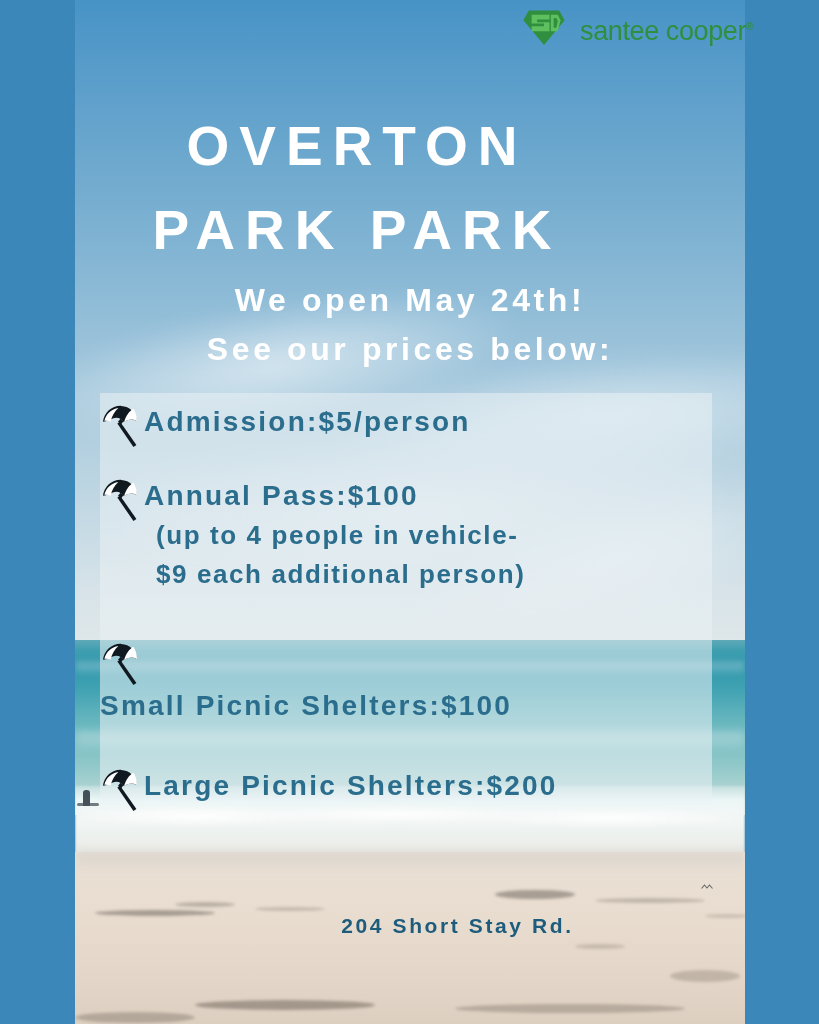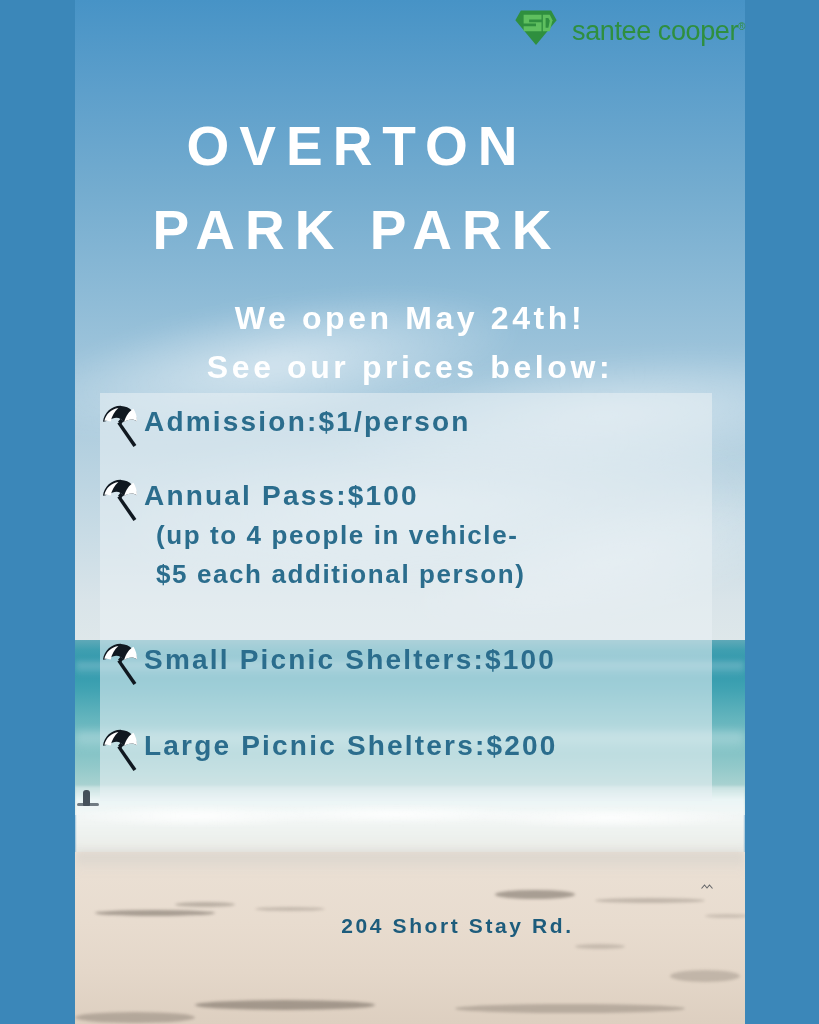--- a/index.html
+++ b/index.html
@@ -214,21 +214,21 @@
     left: 100px;
     top: 393px;
     width: 612px;
     height: 408px;
     background: rgba(233,241,245,.56);
   }
 
   
   .logo {
     position: absolute;
-    right: 74px;
+    right: 66px;
     top: 6px;
     display: flex;
     align-items: flex-end;
     gap: 14px;
     z-index: 6;
   }
   .logo-mark { width: 44px; height: 42px; display:block; }
   .logo-word {
     font-family: "Liberation Sans", sans-serif;
     font-size: 27px;
@@ -258,21 +258,21 @@
     letter-spacing: 10px;
     z-index: 5;
   }
   .headline .l1 { display: block; }
   .headline .l2 { display: block; }
 
   
   .subtitle {
     position: absolute;
     left: 75px;
-    top: 294px;
+    top: 276px;
     width: 670px;
     text-align: center;
     color: #ffffff;
     font-weight: bold;
     font-size: 32px;
     line-height: 49px;
     letter-spacing: 3.6px;
     z-index: 5;
   }
   .subtitle span { display: block; }
@@ -307,21 +307,21 @@
   }
   .price-text .main { display: block; }
   .price-note {
     display: block;
     font-size: 26px;
     line-height: 39px;
     letter-spacing: 1.6px;
     margin-left: 12px;
   }
   .row-gap-lg { margin-bottom: 46px; }
-  .row-gap-xl { margin-bottom: 40px; }
+  .row-gap-xl { margin-bottom: 40px; flex-direction: column; }
 
   
   .footer {
     position: absolute;
     left: 75px;
     top: 910px;
     width: 765px;
     text-align: center;
     color: #1d5c7c;
     font-weight: bold;
@@ -409,42 +409,42 @@
                    C10.8 18.1 8.0 19.6 3.4 20.2 Z"></path>
           <path d="M5.0 19.0 C6.6 11.6 13.2 5.4 21.0 4.4 C16.6 8.4 13.6 13.4 12.2 19.8
                    C9.8 19.0 7.4 18.8 5.0 19.0 Z" fill="#ffffff"></path>
           <path d="M27.4 20.6 C29.6 13.4 33.4 7.8 38.2 5.2 C40.8 9.0 42.2 14.2 42.4 19.6
                    C37.4 16.4 31.8 17.6 27.4 20.6 Z" fill="#ffffff"></path>
           <rect x="21.5" y="17.5" width="4.6" height="4.6" transform="rotate(38 23.8 19.8)"></rect>
           <path d="M23.0 20.0 L41.6 46.8 L38.2 49.0 L19.8 22.2 Z"></path>
         </g>
       </svg>
       <div class="price-text">
-        <span class="main">Admission:$1/person</span>
+        <span class="main">Admission:$5/person</span>
       </div>
     </div>
 
     <div class="price-row row-gap-lg">
       <svg class="umbrella" viewBox="0 0 48 50">
         <g fill="#101820">
           <path d="M3.4 20.2 C4.6 9.6 13.6 1.6 24.2 2.0 C34.0 2.4 41.6 10.0 42.4 19.6
                    C36.8 16.0 31.6 17.4 27.4 20.6 C24.4 16.0 19.4 14.2 14.6 16.4
                    C10.8 18.1 8.0 19.6 3.4 20.2 Z"></path>
           <path d="M5.0 19.0 C6.6 11.6 13.2 5.4 21.0 4.4 C16.6 8.4 13.6 13.4 12.2 19.8
                    C9.8 19.0 7.4 18.8 5.0 19.0 Z" fill="#ffffff"></path>
           <path d="M27.4 20.6 C29.6 13.4 33.4 7.8 38.2 5.2 C40.8 9.0 42.2 14.2 42.4 19.6
                    C37.4 16.4 31.8 17.6 27.4 20.6 Z" fill="#ffffff"></path>
           <rect x="21.5" y="17.5" width="4.6" height="4.6" transform="rotate(38 23.8 19.8)"></rect>
           <path d="M23.0 20.0 L41.6 46.8 L38.2 49.0 L19.8 22.2 Z"></path>
         </g>
       </svg>
       <div class="price-text">
         <span class="main">Annual Pass:$100</span>
         <span class="price-note">(up to 4 people in vehicle-</span>
-        <span class="price-note">$5 each additional person)</span>
+        <span class="price-note">$9 each additional person)</span>
       </div>
     </div>
 
     <div class="price-row row-gap-xl">
       <svg class="umbrella" viewBox="0 0 48 50">
         <g fill="#101820">
           <path d="M3.4 20.2 C4.6 9.6 13.6 1.6 24.2 2.0 C34.0 2.4 41.6 10.0 42.4 19.6
                    C36.8 16.0 31.6 17.4 27.4 20.6 C24.4 16.0 19.4 14.2 14.6 16.4
                    C10.8 18.1 8.0 19.6 3.4 20.2 Z"></path>
           <path d="M5.0 19.0 C6.6 11.6 13.2 5.4 21.0 4.4 C16.6 8.4 13.6 13.4 12.2 19.8

